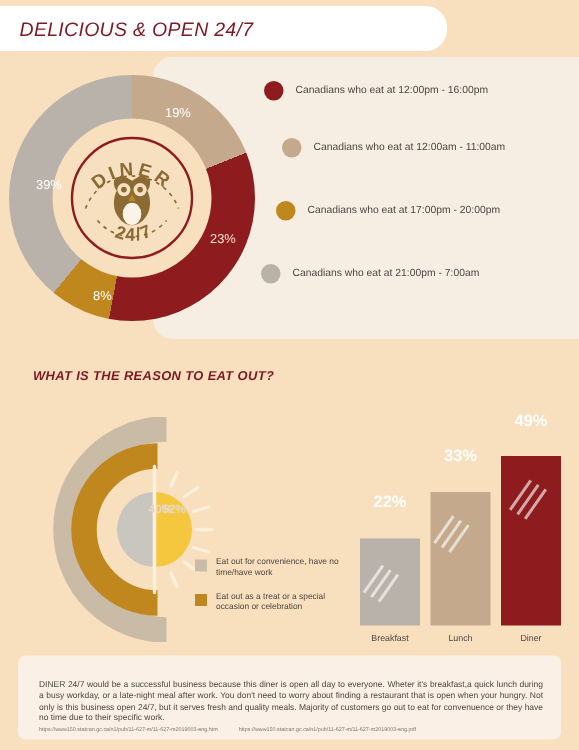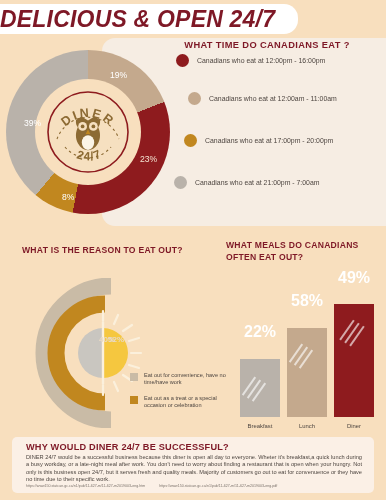--- a/index.html
+++ b/index.html
@@ -11,21 +11,22 @@
   }
   .stage{position:absolute;left:0;top:0;width:386px;height:500px;}
 
   
   .title-banner{
     position:absolute;left:0;top:4px;width:298px;height:30px;
     background:#FFFFFF;border-radius:0 14px 14px 0;
     display:flex;align-items:center;
   }
   .title-text{
-    font-size:23px;font-weight:bold;font-style:italic;
+    margin-left:13px;
+    font-size:13px;font-weight:normal;font-style:italic;
     color:#7E1826;letter-spacing:.2px;white-space:nowrap;
   }
 
   
   .panel1{
     position:absolute;left:102px;top:38px;width:284px;height:188px;
     background:#F6EDE3;border-radius:13px 0 0 13px;
   }
   .panel1-head{
     position:absolute;left:148px;top:40px;width:238px;
@@ -66,21 +67,21 @@
   .lg-row.r0{left:0px;  top:2px;}
   .lg-row.r1{left:12px; top:40px;}
   .lg-row.r2{left:8px;  top:82px;}
   .lg-row.r3{left:-2px; top:124px;}
   .lg-dot{width:13px;height:13px;border-radius:50%;flex:0 0 auto;}
   .lg-txt{margin-left:8px;font-size:6.9px;color:#4E4641;white-space:nowrap;}
 
   
   .head2{
     position:absolute;left:22px;top:245px;width:185px;
-    font-size:8.6px;font-weight:bold;color:#7E1826;letter-spacing:.25px;
+    font-size:8.6px;font-weight:bold;color:#7E1826;letter-spacing:.25px;font-style:italic;
   }
   .head3{
     position:absolute;left:226px;top:240px;width:150px;
     font-size:8.6px;font-weight:bold;color:#7E1826;letter-spacing:.25px;
     line-height:11.5px;
   }
 
   
   .radial{position:absolute;left:-52px;top:278px;width:250px;height:150px;}
   .radial svg{position:absolute;left:0;top:0;}
@@ -96,21 +97,21 @@
 
   
   .bars{position:absolute;left:236px;top:283px;width:142px;height:148px;}
   .bar-col{position:absolute;bottom:14px;width:40px;}
   .bar-col.c0{left:4px;}
   .bar-col.c1{left:51px;}
   .bar-col.c2{left:98px;}
   .bar-rect{position:absolute;bottom:0;left:0;width:40px;overflow:hidden;}
   .bar-lbl{
     position:absolute;left:0;width:40px;text-align:center;
-    font-size:16px;font-weight:bold;color:#FFFFFF;
+    font-size:11px;font-weight:bold;color:#FFFFFF;
   }
   .bar-cat{
     position:absolute;bottom:1px;left:0;width:40px;text-align:center;
     font-size:5.9px;color:#4E4641;
   }
   .slash{position:absolute;background:#FFFFFF;opacity:.62;}
 
   
   .panel4{
     position:absolute;left:12px;top:437px;width:362px;height:56px;
@@ -130,21 +131,20 @@
 </head>
 <body>
 
 <div class="stage">
 
   <div class="title-banner">
     <div class="title-text">DELICIOUS &amp; OPEN 24/7</div>
   </div>
 
   <div class="panel1"></div>
-  <div class="panel1-head">WHAT TIME DO CANADIANS EAT ?</div>
 
   <div class="donut-wrap">
     <div class="donut-ring"></div>
     <div class="donut-hole"></div>
 
     <div class="logo">
       <svg width="86" height="86" viewBox="0 0 86 86">
         <circle cx="43" cy="43" r="40" fill="none" stroke="#8E1B1E" stroke-width="1.6"></circle>
         <path d="M12 50 A33 33 0 0 1 74 50" fill="none" stroke="#8C6A33" stroke-width="1.1" stroke-dasharray="2.5 3.2"></path>
         <path id="arcTop" d="M14 48 A31 31 0 0 1 72 48" fill="none" stroke="none"></path>
@@ -188,21 +188,20 @@
       <div class="lg-dot" style="background:#C1871F"></div>
       <div class="lg-txt">Canadians who eat at 17:00pm - 20:00pm</div>
     </div>
     <div class="lg-row r3">
       <div class="lg-dot" style="background:#B9B2AA"></div>
       <div class="lg-txt">Canadians who eat at 21:00pm - 7:00am</div>
     </div>
   </div>
 
   <div class="head2">WHAT IS THE REASON TO EAT OUT?</div>
-  <div class="head3">WHAT MEALS DO CANADIANS OFTEN EAT OUT?</div>
 
   <div class="radial">
     <svg width="250" height="150" viewBox="0 0 250 150">
 
       <path d="M163 8 A67 67 0 1 0 163 142" fill="none" stroke="#C9BBA6" stroke-width="17" stroke-linecap="butt"></path>
 
       <path d="M157 26 A49 49 0 1 0 157 124" fill="none" stroke="#C1871F" stroke-width="17" stroke-linecap="butt"></path>
 
       <g stroke="#FBF0DC" stroke-width="2.2" stroke-linecap="round">
         <line x1="155" y1="43" x2="155" y2="33"></line>
@@ -243,21 +242,21 @@
       <div class="bar-lbl" style="bottom:76px">22%</div>
       <div class="bar-rect" style="height:58px;background:#B9B2AA">
         <div class="slash" style="width:1.6px;height:22px;left:8px;top:16px;transform:rotate(35deg)"></div>
         <div class="slash" style="width:1.6px;height:22px;left:13px;top:19px;transform:rotate(35deg)"></div>
         <div class="slash" style="width:1.6px;height:22px;left:18px;top:22px;transform:rotate(35deg)"></div>
       </div>
       <div class="bar-cat" style="bottom:-12px">Breakfast</div>
     </div>
 
     <div class="bar-col c1">
-      <div class="bar-lbl" style="bottom:107px">58%</div>
+      <div class="bar-lbl" style="bottom:107px">33%</div>
       <div class="bar-rect" style="height:89px;background:#C4A98D">
         <div class="slash" style="width:1.6px;height:22px;left:8px;top:14px;transform:rotate(35deg)"></div>
         <div class="slash" style="width:1.6px;height:22px;left:13px;top:17px;transform:rotate(35deg)"></div>
         <div class="slash" style="width:1.6px;height:22px;left:18px;top:20px;transform:rotate(35deg)"></div>
       </div>
       <div class="bar-cat" style="bottom:-12px">Lunch</div>
     </div>
 
     <div class="bar-col c2">
       <div class="bar-lbl" style="bottom:130px">49%</div>
@@ -265,21 +264,20 @@
         <div class="slash" style="width:1.6px;height:24px;left:12px;top:14px;transform:rotate(35deg)"></div>
         <div class="slash" style="width:1.6px;height:24px;left:17px;top:17px;transform:rotate(35deg)"></div>
         <div class="slash" style="width:1.6px;height:24px;left:22px;top:20px;transform:rotate(35deg)"></div>
       </div>
       <div class="bar-cat" style="bottom:-12px">Diner</div>
     </div>
 
   </div>
 
   <div class="panel4">
-    <div class="p4-title">WHY WOULD DINER 24/7 BE SUCCESSFUL?</div>
     <div class="p4-body">DINER 24/7 would be a successful business because this diner is open all day to everyone. Wheter it's breakfast,a quick lunch during a busy workday, or a late-night meal after work. You don't need to worry about finding a restaurant that is open when your hungry. Not only is this business open 24/7, but it serves fresh and quality meals. Majority of customers go out to eat for convenuence or they have no time due to their specific work.</div>
     <div class="p4-links">
       <div class="p4-link">https://www150.statcan.gc.ca/n1/pub/11-627-m/11-627-m2019003-eng.htm</div>
       <div class="p4-link">https://www150.statcan.gc.ca/n1/pub/11-627-m/11-627-m2019003-eng.pdf</div>
     </div>
   </div>
 
 </div>
 
 </body></html>

